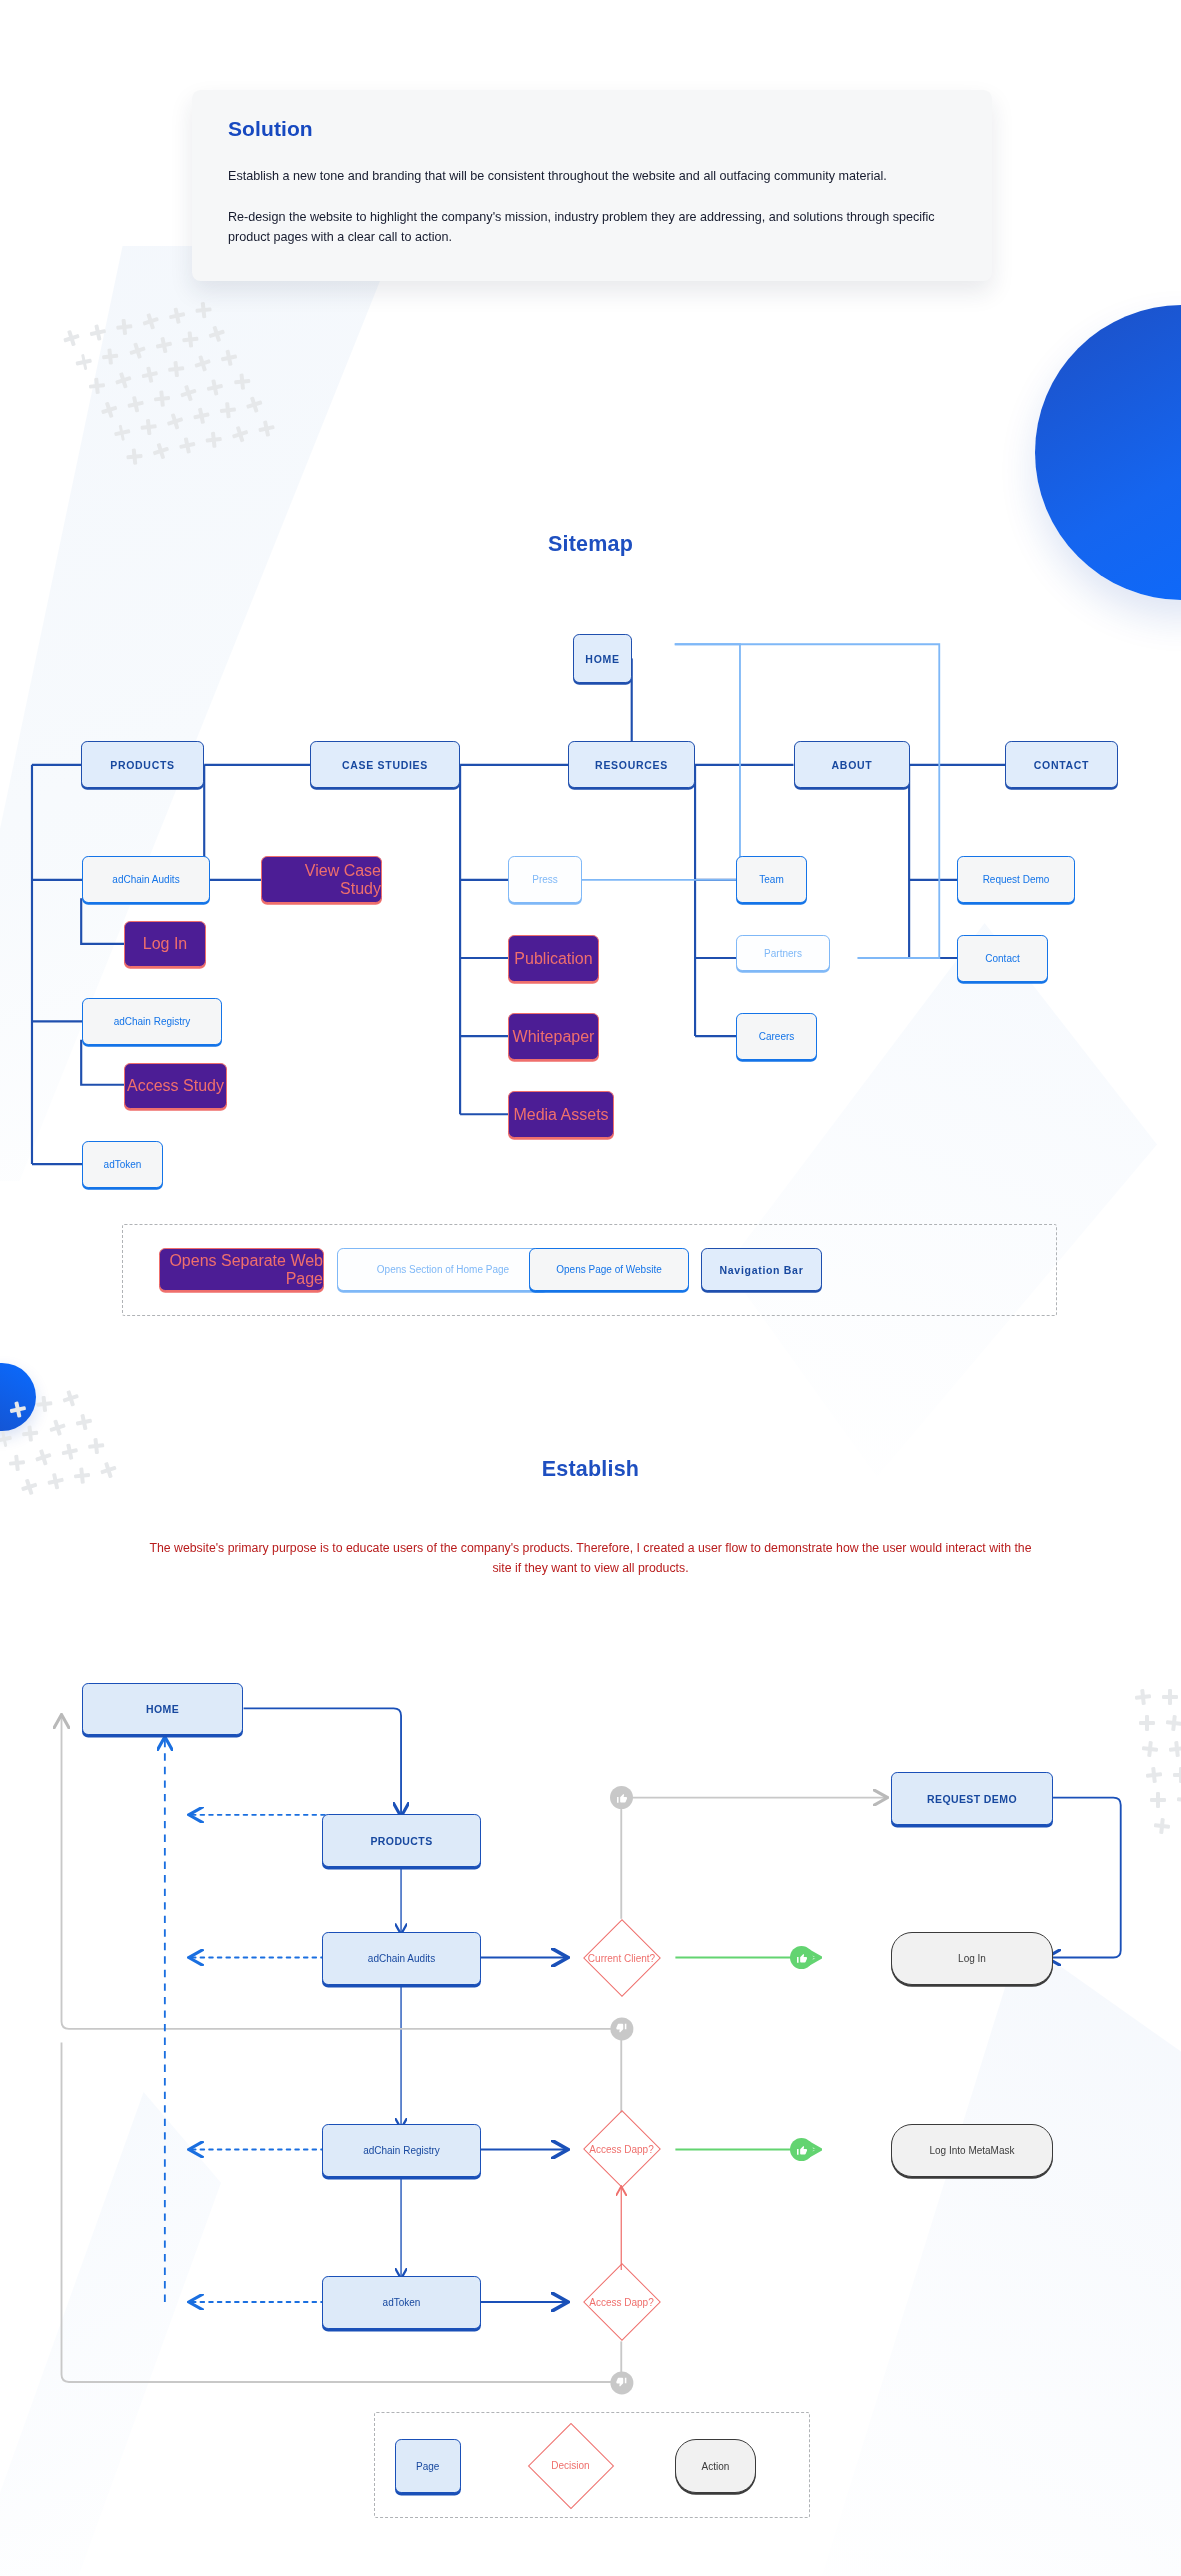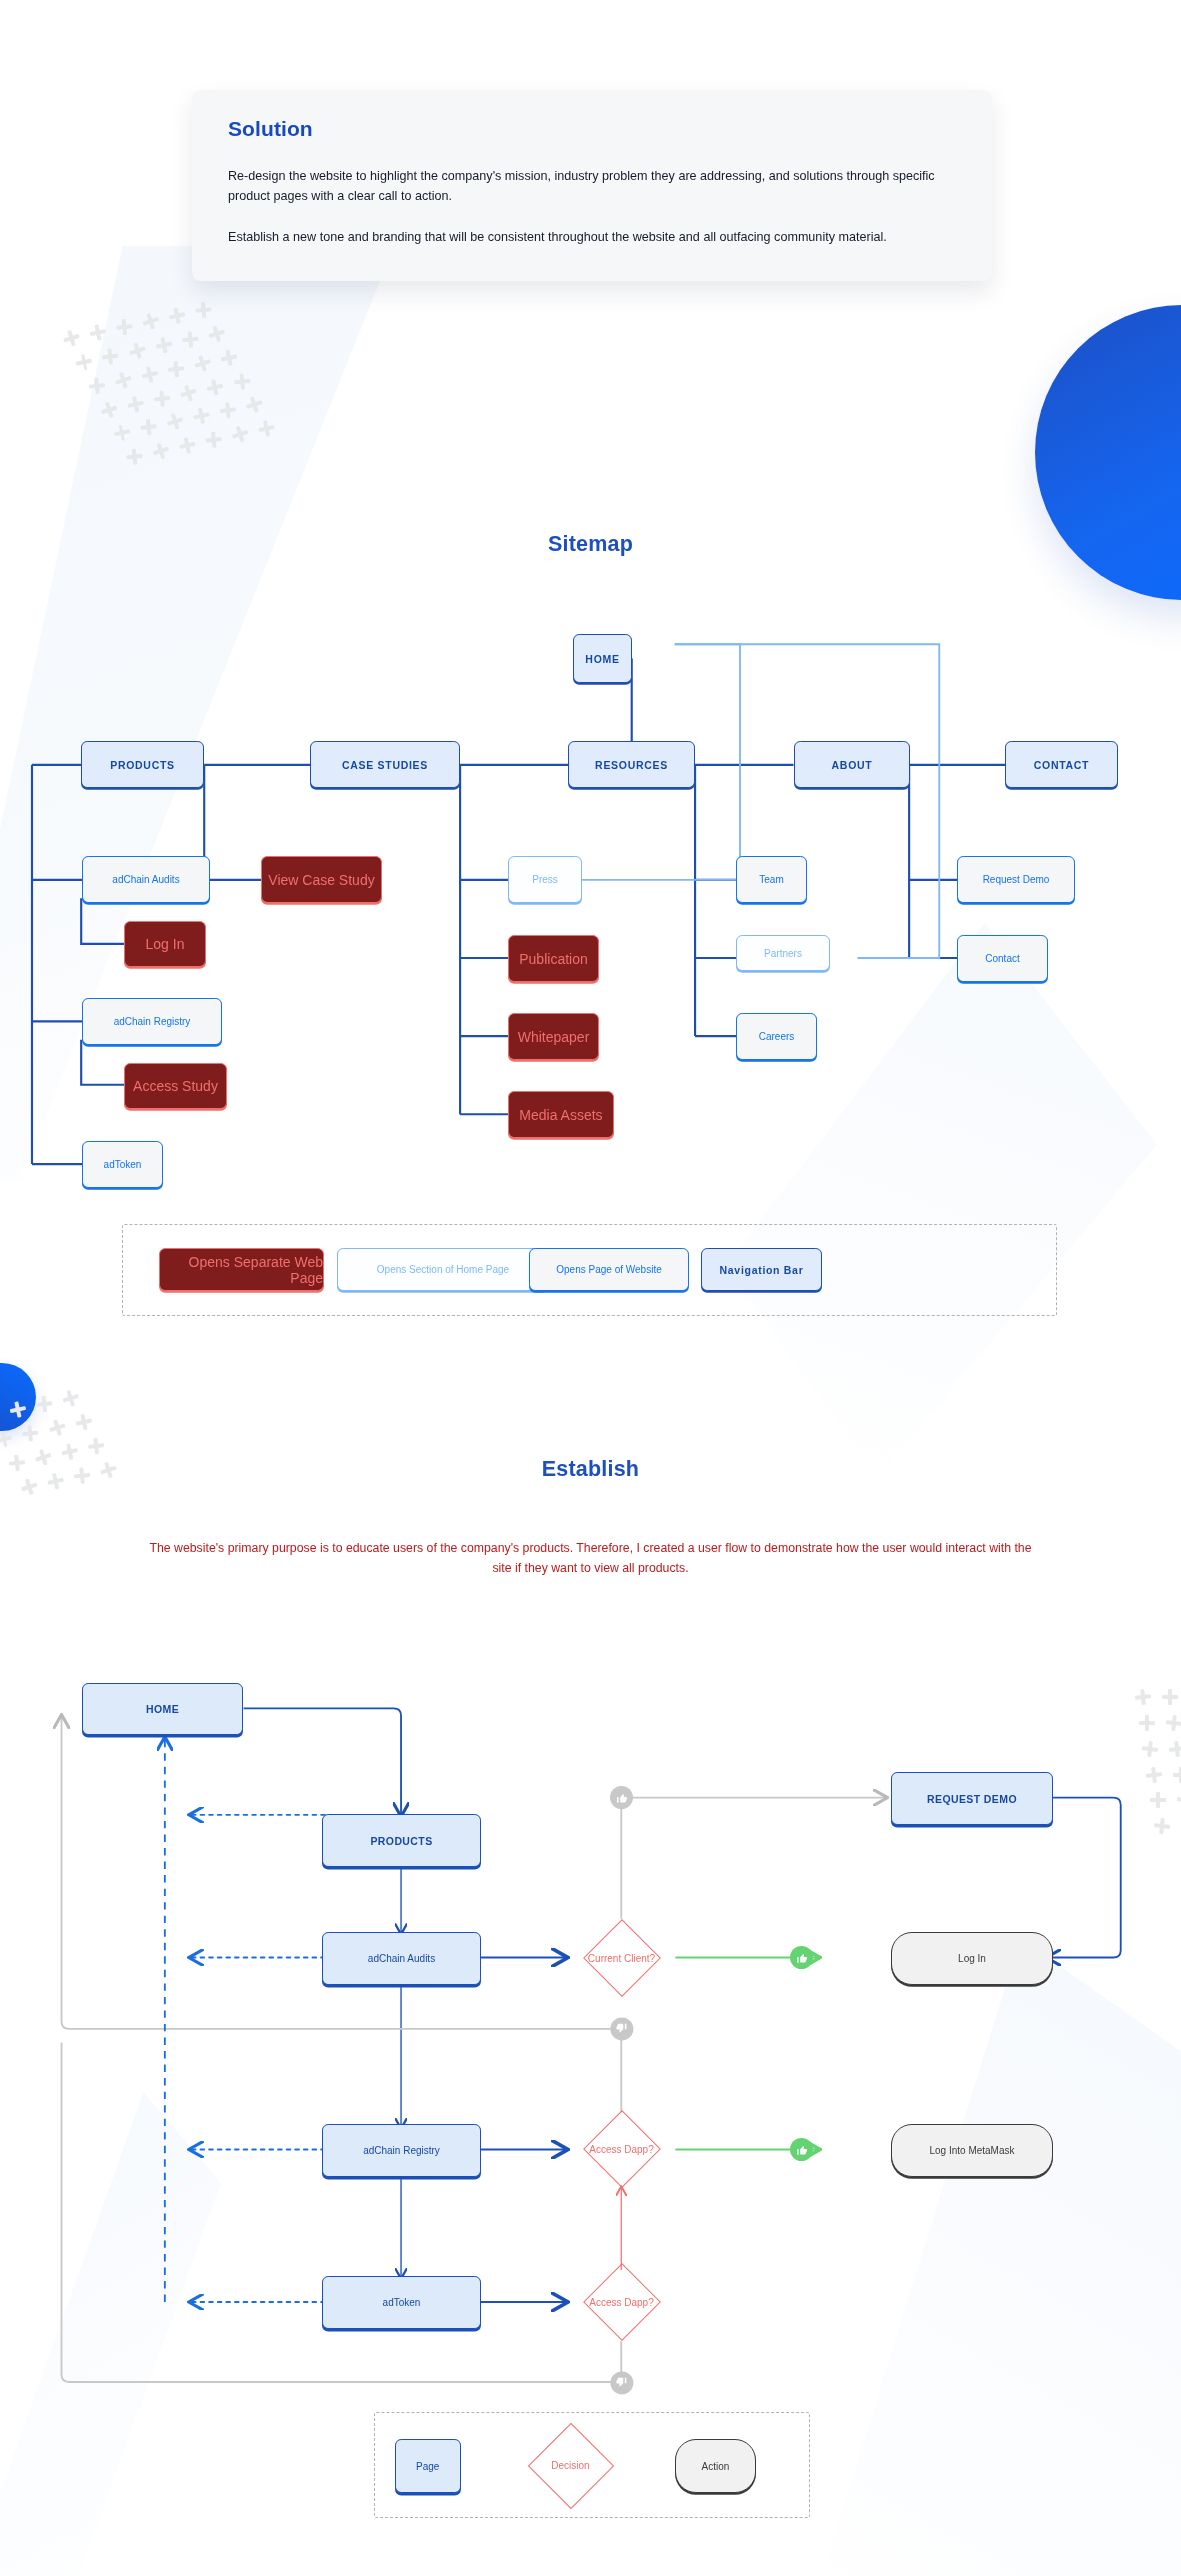--- a/index.html
+++ b/index.html
@@ -63,21 +63,21 @@
   .canvas{position:absolute;left:0;top:0;width:1181px;height:2576px;pointer-events:none;}
   .canvas svg{position:absolute;left:0;top:0;}
 
   
   .node{position:absolute;box-sizing:border-box;display:flex;align-items:center;justify-content:center;
     border-radius:6.2px;text-align:right;}
   .n-nav{background:#e0ecfb;border:1.8px solid #1f4fae;color:#17489f;font-weight:bold;
     font-size:10.5px;letter-spacing:0.7px;box-shadow:0 1.8px 0 #1f4fae;}
   .n-page{background:#f5f6f7;border:1.8px solid #1474e8;color:#1474e8;font-size:10px;
     box-shadow:0 1.8px 0 #1474e8;}
-  .n-ext{background:#7f1d1d;border:1.5px solid #ef6f6c;color:#ef6f6c;font-size:14px;
+  .n-ext{background:#4c1d95;border:1.5px solid #ef6f6c;color:#ef6f6c;font-size:16px;
     box-shadow:0 1.8px 0 #ef6f6c;}
   .n-sec{background:#fdfeff;border:1.5px solid #7fb8f7;color:#7fb8f7;font-size:10px;
     box-shadow:0 1.8px 0 #7fb8f7;}
 
   
   .legend{position:absolute;left:122px;top:1224px;width:935px;height:92px;
     border:1.2px dashed #b0b3b6;border-radius:2.5px;box-sizing:border-box;}
   .legend .node{position:absolute;top:23.4px;height:43px;}
 
   
@@ -179,22 +179,22 @@
       <span style="left: 38px; top: 78px; transform: rotate(0deg);"></span>
       <span style="left: 14.8px; top: 103px; transform: rotate(0deg);"></span>
       <span style="left: 42px; top: 103px; transform: rotate(6deg);"></span>
       <span style="left: 18.5px; top: 129px; transform: rotate(6deg);"></span>
       <span style="left: 46px; top: 129px; transform: rotate(-6deg);"></span>
     </div>
 </div>
 
 <div class="card">
   <h2>Solution</h2>
+  <p>Establish a new tone and branding that will be consistent throughout the website and all outfacing community material.</p>
   <p>Re-design the website to highlight the company's mission, industry problem they are addressing, and solutions through specific product pages with a clear call to action.</p>
-  <p>Establish a new tone and branding that will be consistent throughout the website and all outfacing community material.</p>
 </div>
 
 <div class="sect-title" id="t-sitemap">Sitemap</div>
 
 <div class="canvas">
 <svg width="1181" height="2576" viewBox="0 0 1920 4187">
   <g stroke="#1f4fae" stroke-width="3.5" fill="none">
 
     <path d="M1027 1070 L1027 1205"></path>
 

